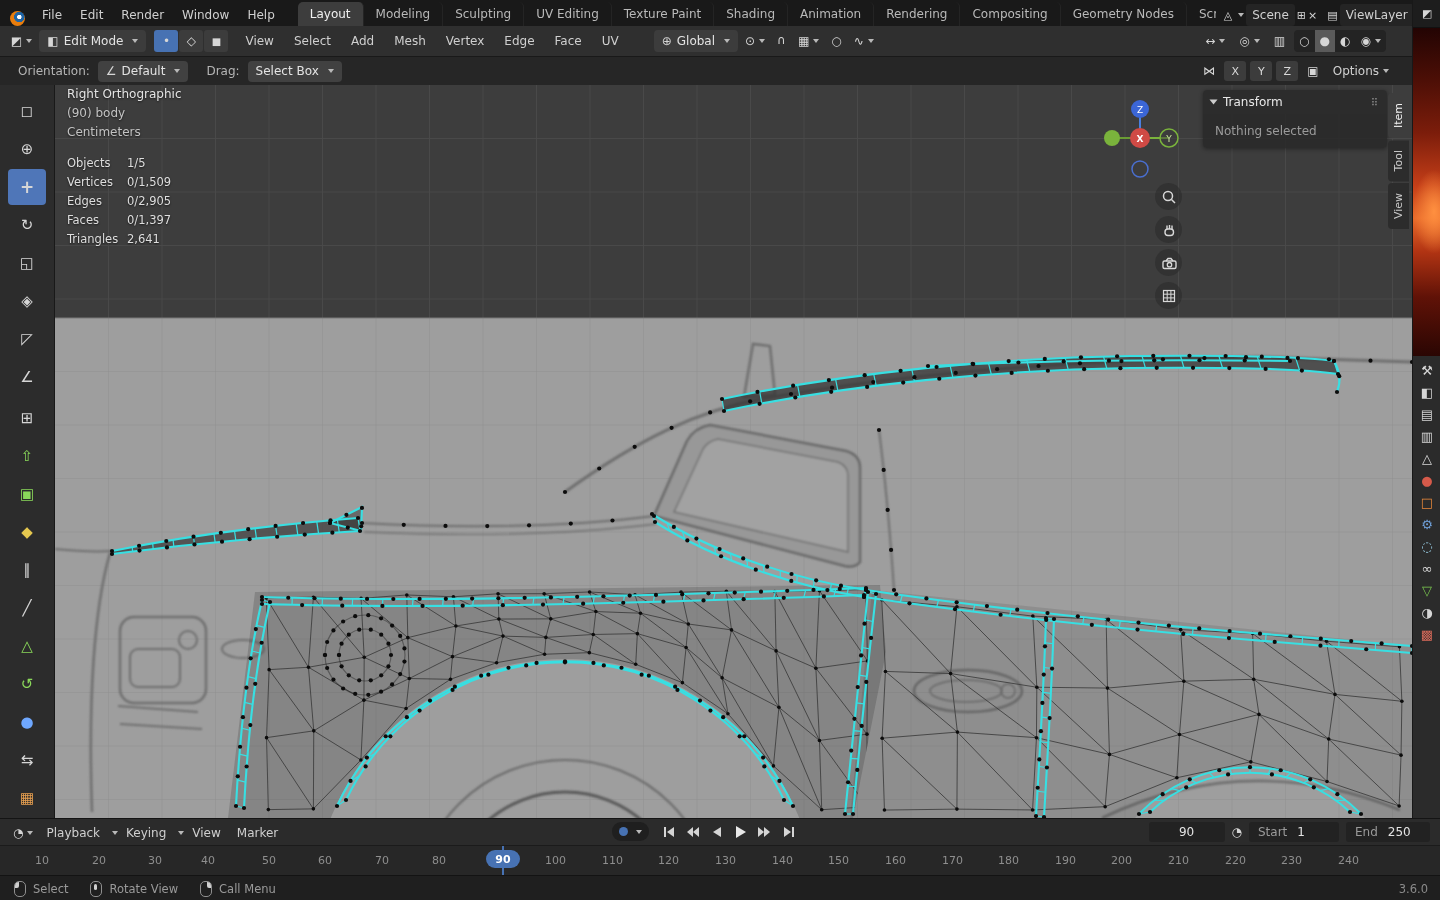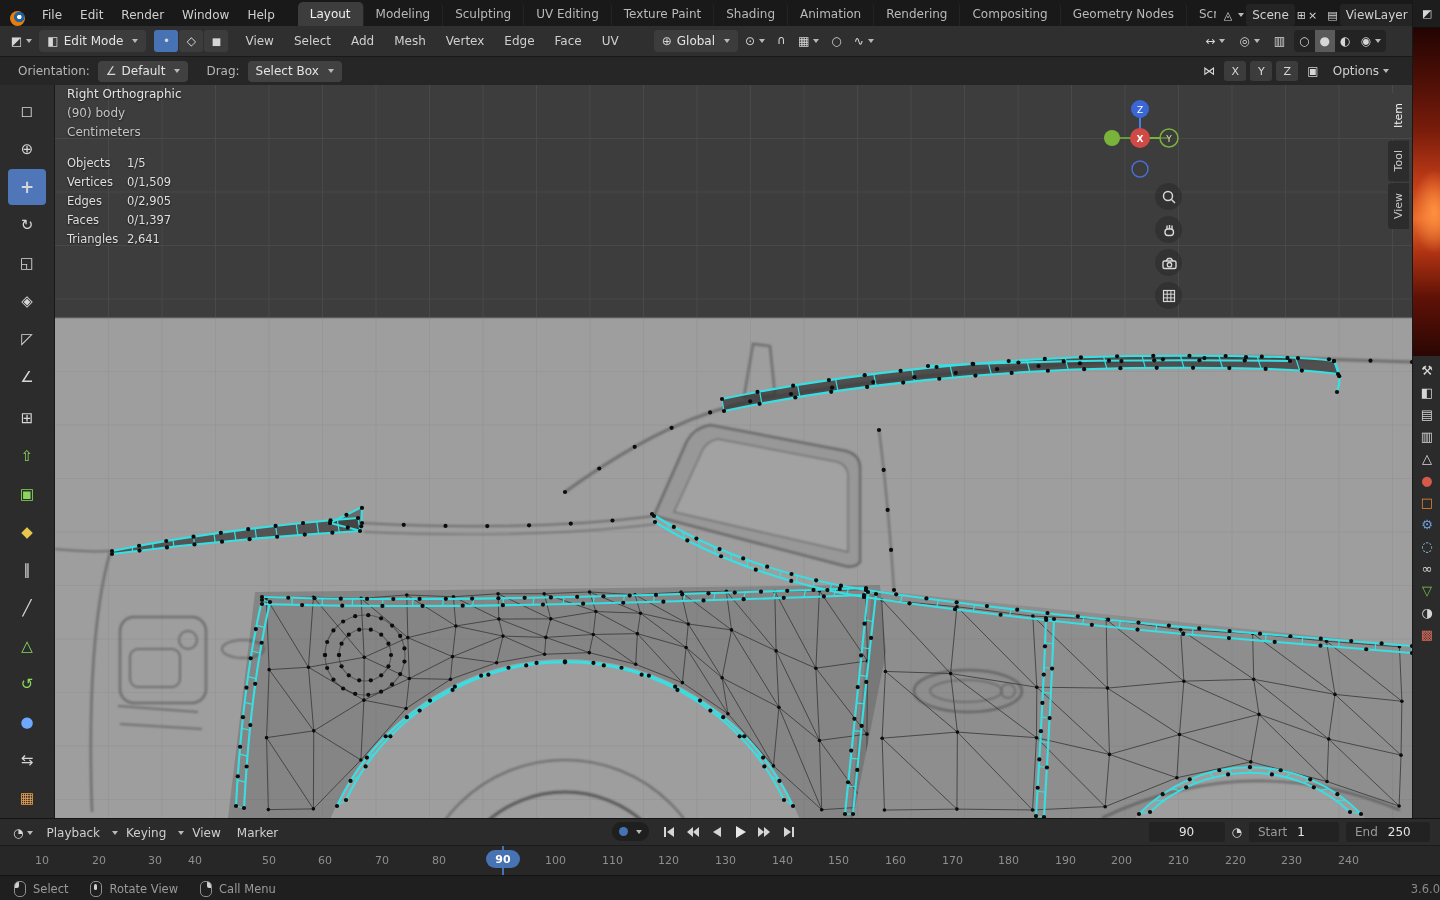--- a/index.html
+++ b/index.html
@@ -130,21 +130,21 @@
   
   #status{position:absolute;left:0;top:875px;width:1440px;height:25px;background:#1f1f1f;border-top:1px solid #131313;
     display:flex;align-items:center;color:#9a9a9a;font-size:11.5px}
   .sitem{display:flex;align-items:center;margin-left:22px}
   .sitem:first-child{margin-left:14px}
   .mouse{display:inline-block;width:10px;height:14px;border:1.5px solid #8f8f8f;border-radius:5px;position:relative;margin-right:7px}
   .mouse::before{content:"";position:absolute;background:#cfcfcf}
   .mouse.l::before{left:0;top:0;width:4px;height:6px;border-radius:4px 0 2px 0}
   .mouse.m::before{left:3px;top:2px;width:3px;height:6px;border-radius:2px}
   .mouse.r::before{right:0;top:0;width:4px;height:6px;border-radius:0 4px 0 2px}
-  #version{margin-left:auto;color:#8a8a8a}
+  #version{margin-left:auto;margin-right:12px;color:#8a8a8a}
 </style>
 </head>
 <body>
 
 <div id="topbar">
   <span class="blogo"></span>
   <span class="mi">File</span>
   <span class="mi">Edit</span>
   <span class="mi">Render</span>
   <span class="mi">Window</span>
@@ -1344,20 +1344,30 @@
         <svg width="16" height="16">
           <rect x="2.5" y="2.5" width="11" height="11" fill="none" stroke="#d8d8d8" stroke-width="1.2"></rect>
           <line x1="6.2" y1="2.5" x2="6.2" y2="13.5" stroke="#d8d8d8" stroke-width="1"></line>
           <line x1="9.9" y1="2.5" x2="9.9" y2="13.5" stroke="#d8d8d8" stroke-width="1"></line>
           <line x1="2.5" y1="6.2" x2="13.5" y2="6.2" stroke="#d8d8d8" stroke-width="1"></line>
           <line x1="2.5" y1="9.9" x2="13.5" y2="9.9" stroke="#d8d8d8" stroke-width="1"></line>
         </svg>
       </span>
   </div>
 
+  <div id="tpanel">
+    <div class="ph">
+        <i class="exp"></i>
+        <span>Transform</span>
+        <span class="dots">⠿</span>
+      </div>
+    <div class="pb">
+        <span>Nothing selected</span>
+      </div>
+  </div>
 
   <div id="ntabs">
     <span class="ntab active">Item</span>
     <span class="ntab">Tool</span>
     <span class="ntab">View</span>
   </div>
 </div>
 
 <div id="rstrip">
   <div class="rhead">
@@ -1444,21 +1454,21 @@
     </span>
   <span class="fld" style="width:66px">
       <span class="lab">End</span>
       <span>250</span>
     </span>
 </div>
 <div id="ruler">
   <span class="rtick" style="left:35px">10</span>
   <span class="rtick" style="left:92px">20</span>
   <span class="rtick" style="left:148px">30</span>
-  <span class="rtick" style="left:188px">40</span>
+  <span class="rtick" style="left:201px">40</span>
   <span class="rtick" style="left:262px">50</span>
   <span class="rtick" style="left:318px">60</span>
   <span class="rtick" style="left:375px">70</span>
   <span class="rtick" style="left:432px">80</span>
   <span class="rtick" style="left:545px">100</span>
   <span class="rtick" style="left:602px">110</span>
   <span class="rtick" style="left:658px">120</span>
   <span class="rtick" style="left:715px">130</span>
   <span class="rtick" style="left:772px">140</span>
   <span class="rtick" style="left:828px">150</span>

